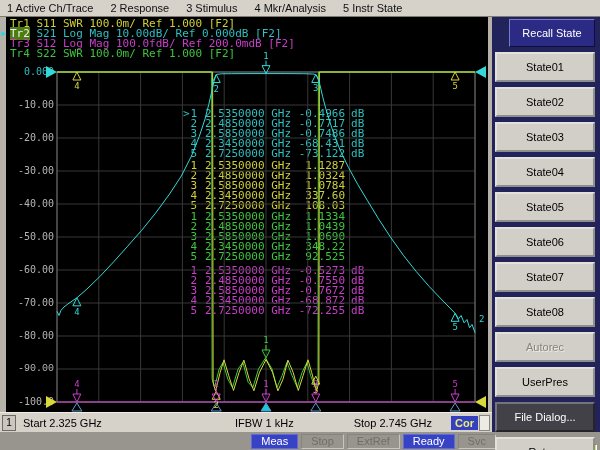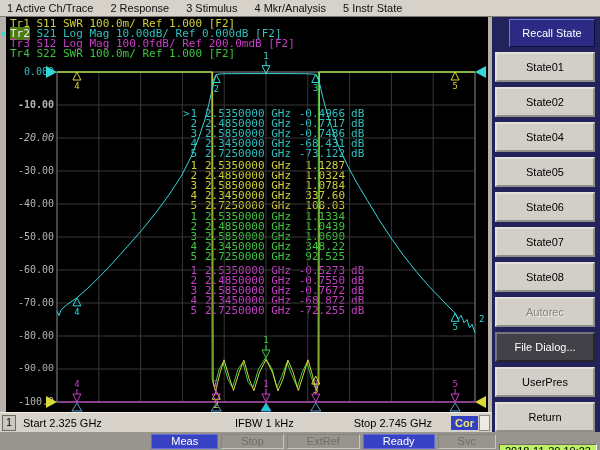--- a/index.html
+++ b/index.html
@@ -50,21 +50,21 @@
             border-bottom:1px solid #0d0d40;border-right:1px solid #0d0d40;}
   .sb-btn{margin:5px 5px 0 3px;height:26px;background:#d2cfc8;color:#000;text-align:center;
           font:11px/26px "Liberation Sans",sans-serif;border:2px outset #e4e1da;cursor:default;}
   .sb-btn.gap{}
   .sb-btn.disabled{color:#85837c;text-shadow:1px 1px 0 #efede8;}
   .sb-btn.highlight{background:#414147;color:#fff;border:2px outset #74747c;}
   
   #statusbar{left:0;top:432px;width:600px;height:18px;background:#98958e;display:flex;
              justify-content:flex-end;align-items:center;gap:3px;padding-right:3px;box-sizing:border-box;
              font:11px "Liberation Sans",sans-serif;}
-  .badge{height:13px;line-height:13px;padding:0 19px;}
+  .badge{height:13px;line-height:13px;padding:0 9px;}
   .badge.on{background:#3743c4;color:#fff;border:1px solid #5f6ad8;}
   .badge.off{color:#6f6e69;border:1px solid #87847d;border-bottom-color:#c9c6bf;border-right-color:#c9c6bf;}
   #datetime{height:13px;line-height:13px;background:#bef264;color:#000;padding:0 5px;
             border:1px solid #6e6a62;border-bottom-color:#fff;border-right-color:#fff;margin-top:20px;}
 </style>
 </head>
 <body>
 
 <div id="menubar" class="abs">
     <span class="menu-item">1 Active Ch/Trace</span>
@@ -80,22 +80,22 @@
 <div id="tr-cursor" class="abs">▶</div>
 <div id="tracedefs">
     <div class="trdef abs" style="top: 19px; color: rgb(207, 207, 58);"><span>Tr1</span><span> S11 SWR 100.0m/ Ref 1.000 [F2]</span></div>
     <div class="trdef abs" style="top: 29px; color: rgb(47, 191, 191);"><span class="trid-hl">Tr2</span><span> S21 Log Mag 10.00dB/ Ref 0.000dB [F2]</span></div>
     <div class="trdef abs" style="top: 39px; color: rgb(201, 63, 201);"><span>Tr3</span><span> S12 Log Mag 100.0fdB/ Ref 200.0mdB [F2]</span></div>
     <div class="trdef abs" style="top: 49px; color: rgb(63, 196, 63);"><span>Tr4</span><span> S22 SWR 100.0m/ Ref 1.000 [F2]</span></div>
   </div>
 
 <div id="ylabels">
     <div class="ylab abs" style="top: 67px; color: rgb(47, 191, 191);">0.000</div>
-    <div class="ylab abs" style="top: 100px; color: rgb(180, 180, 180); font-weight: bold;">-10.00</div>
-    <div class="ylab abs" style="top: 133px; color: rgb(180, 180, 180); font-style: italic;">-20.00</div>
+    <div class="ylab abs" style="top: 100px; color: rgb(180, 180, 180);">-10.00</div>
+    <div class="ylab abs" style="top: 133px; color: rgb(180, 180, 180);">-20.00</div>
     <div class="ylab abs" style="top: 166px; color: rgb(180, 180, 180);">-30.00</div>
     <div class="ylab abs" style="top: 199px; color: rgb(180, 180, 180);">-40.00</div>
     <div class="ylab abs" style="top: 232px; color: rgb(180, 180, 180);">-50.00</div>
     <div class="ylab abs" style="top: 265px; color: rgb(180, 180, 180);">-60.00</div>
     <div class="ylab abs" style="top: 298px; color: rgb(180, 180, 180);">-70.00</div>
     <div class="ylab abs" style="top: 331px; color: rgb(180, 180, 180);">-80.00</div>
     <div class="ylab abs" style="top: 364px; color: rgb(180, 180, 180); font-family: Liberation Mono, monospace;">-90.00</div>
     <div class="ylab abs" style="top: 397px; color: rgb(180, 180, 180);">-100.0</div>
   </div>
 
@@ -226,28 +226,29 @@
   <span id="stoplab">Stop 2.745 GHz</span>
   <span id="corbadge">Cor</span>
   <span id="cornerbox"></span>
 </div>
 
 <div id="sidebar" class="abs">
   <div id="sb-title">Recall State</div>
   <div id="sb-buttons">
       <div class="sb-btn">State01</div>
       <div class="sb-btn">State02</div>
+      <div class="sb-btn">State03</div>
       <div class="sb-btn">State04</div>
       <div class="sb-btn">State05</div>
       <div class="sb-btn">State06</div>
       <div class="sb-btn">State07</div>
       <div class="sb-btn">State08</div>
       <div class="sb-btn gap disabled">Autorec</div>
+      <div class="sb-btn">UserPres</div>
       <div class="sb-btn gap highlight">File Dialog...</div>
-      <div class="sb-btn">UserPres</div>
       <div class="sb-btn gap">Return</div>
     </div>
 </div>
 
 <div id="statusbar" class="abs">
   <span id="status-badges" style="display:flex;gap:3px;">
       <span class="badge on">Meas</span>
       <span class="badge off">Stop</span>
       <span class="badge off">ExtRef</span>
       <span class="badge on">Ready</span>

